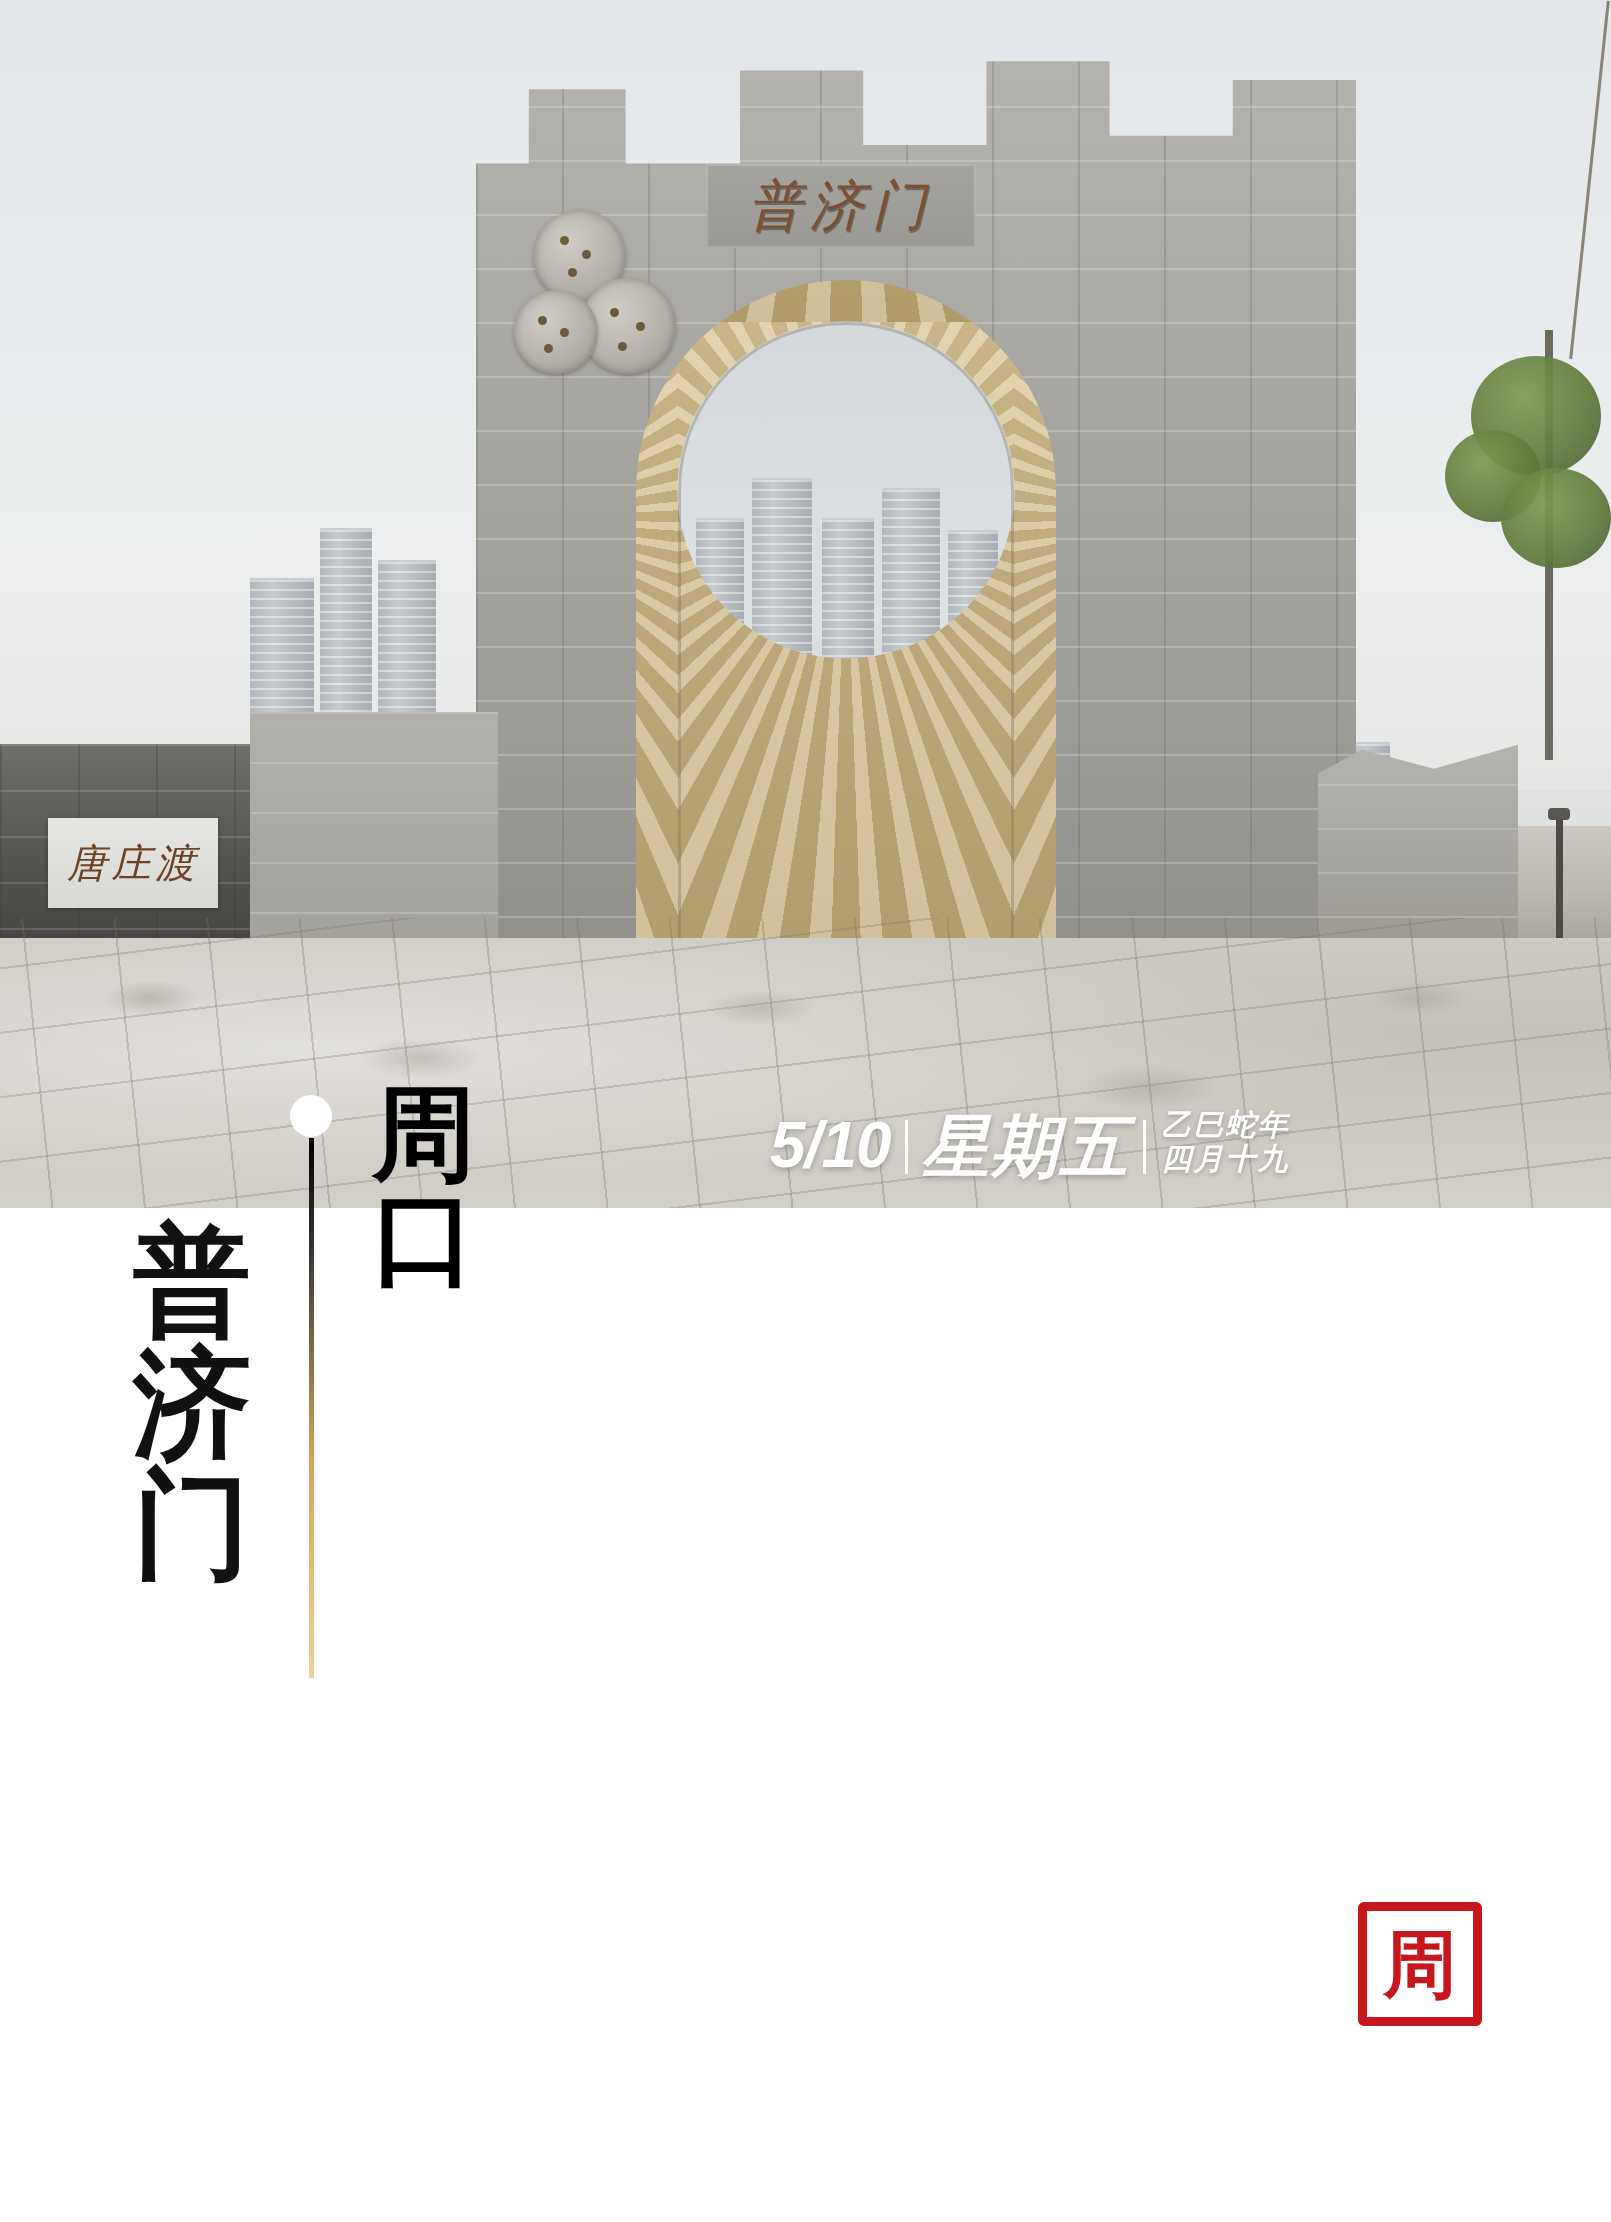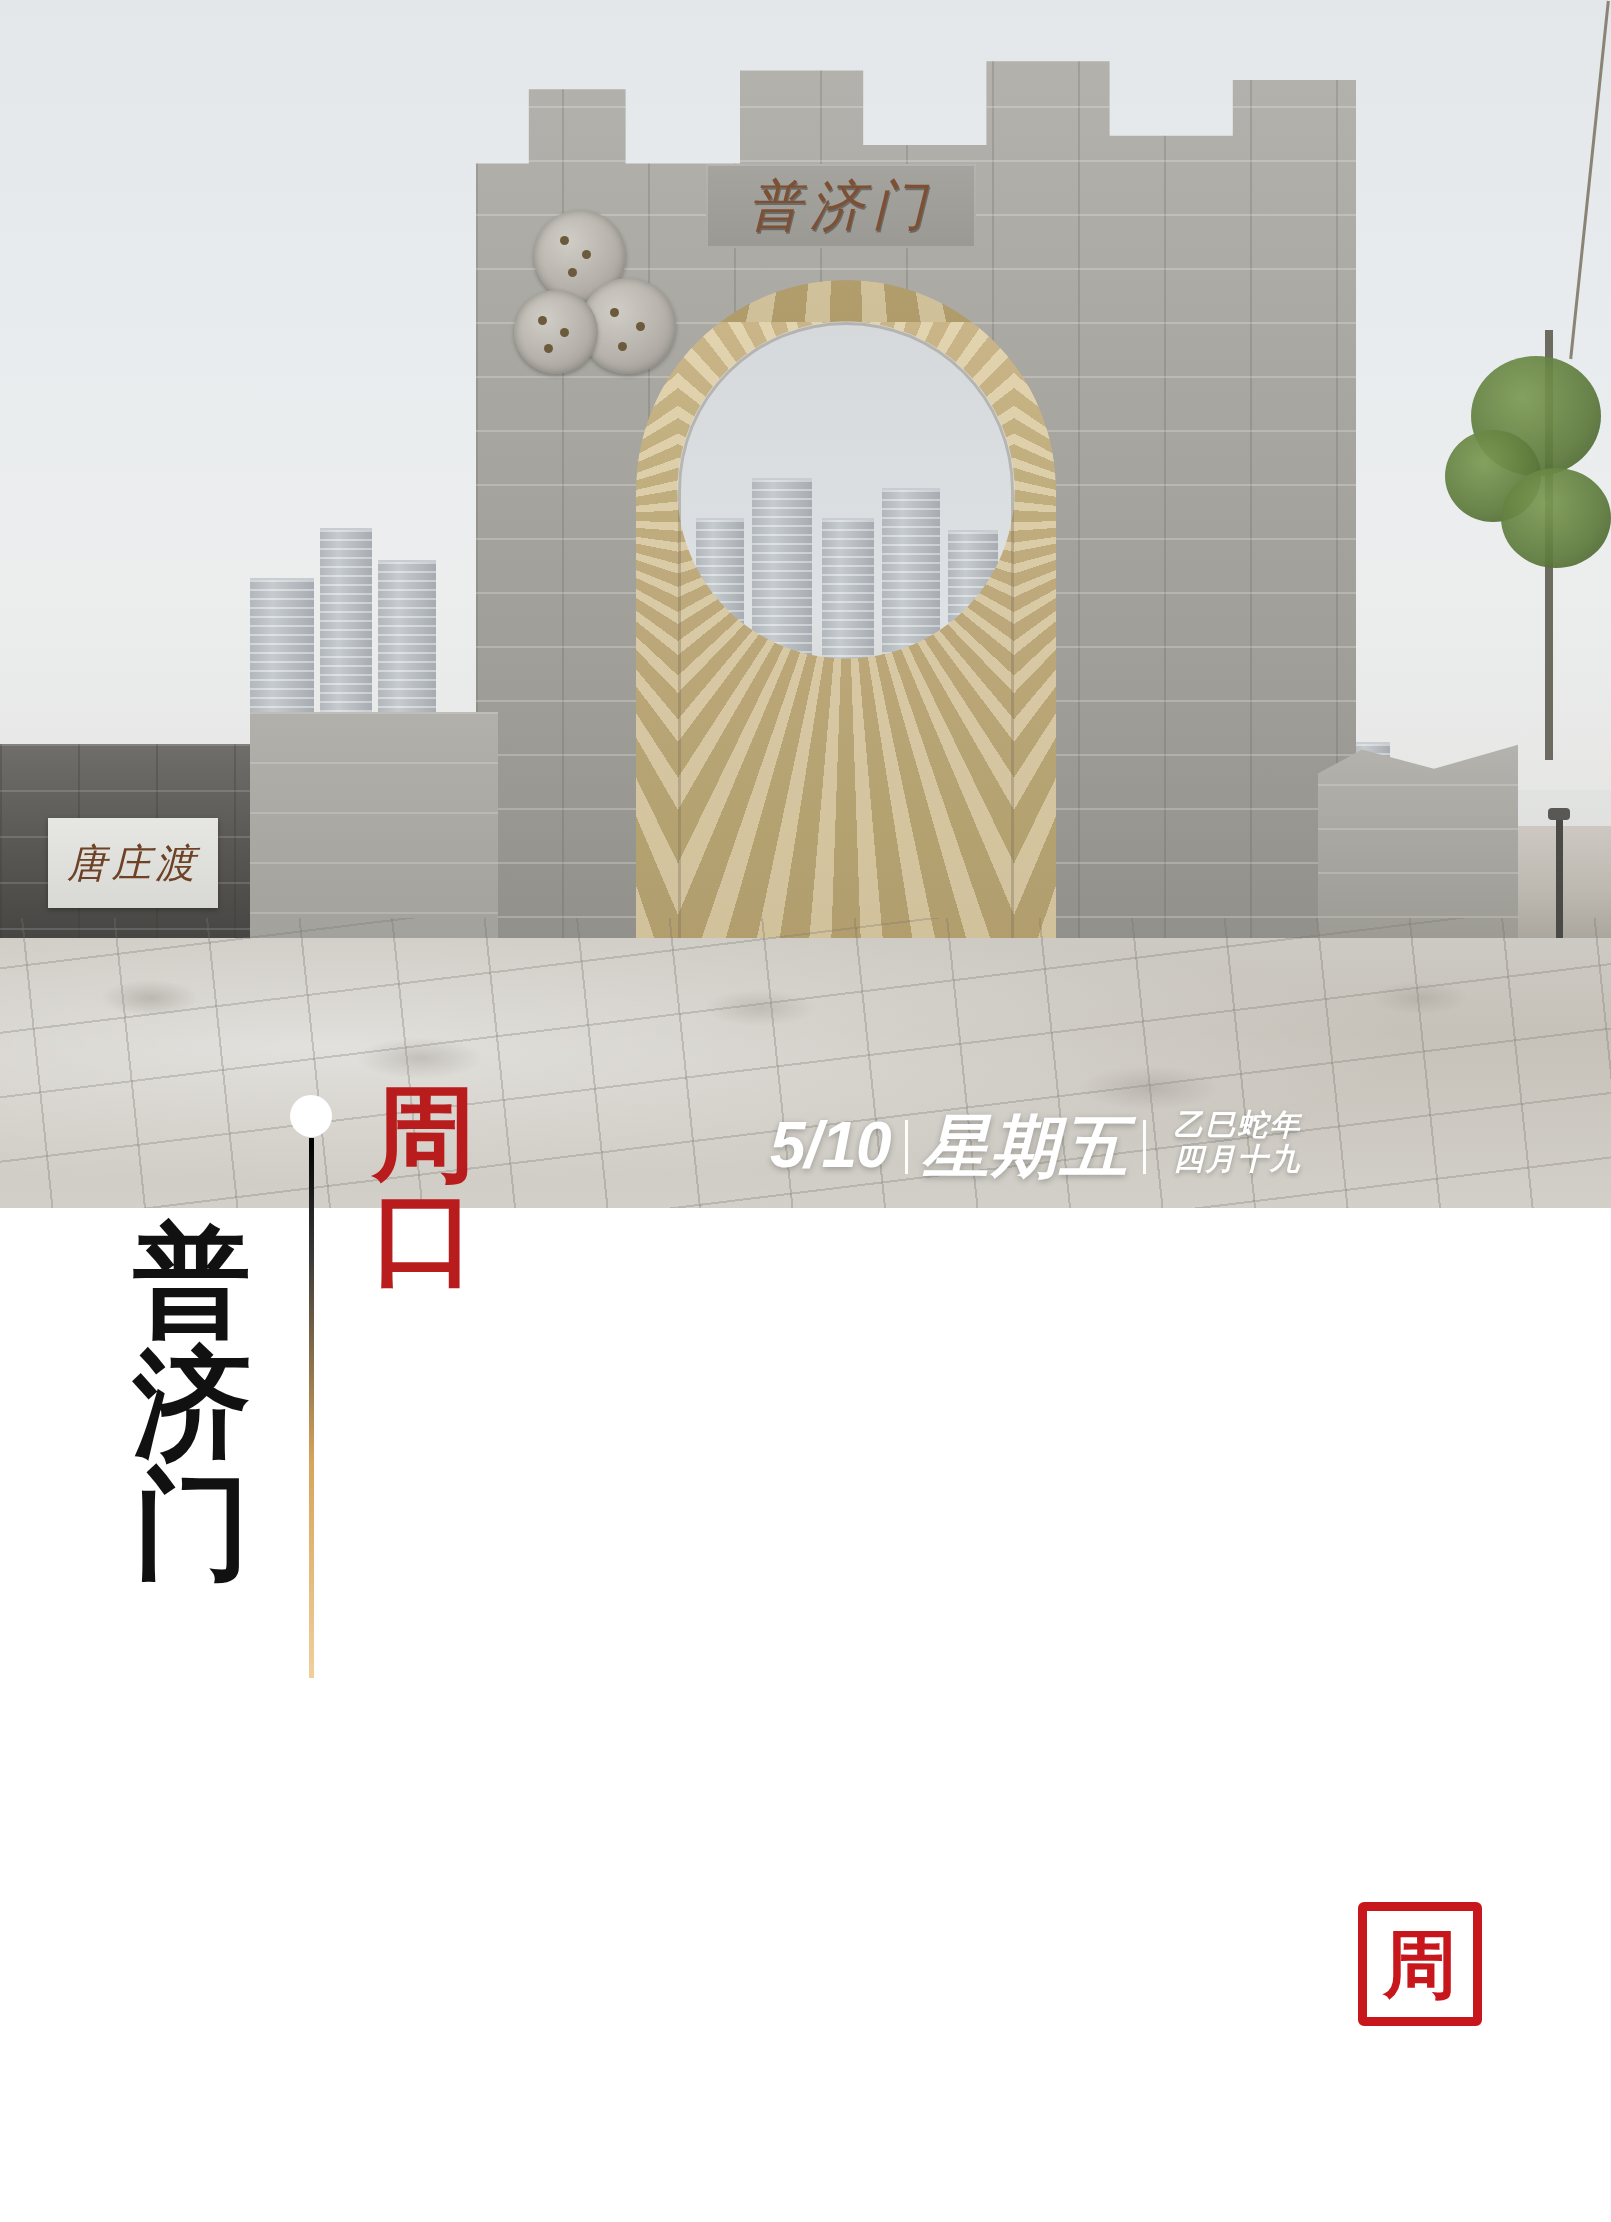--- a/index.html
+++ b/index.html
@@ -358,39 +358,39 @@
     font-size: 68px;
     font-weight: 700;
     line-height: 62px;
     letter-spacing: 1px;
     text-shadow: 0 2px 6px rgba(0,0,0,0.25);
   }
   .lunar {
     display: flex;
     flex-direction: column;
     justify-content: flex-end;
-    margin-left: 14px;
+    margin-left: 2px;
     margin-bottom: 2px;
   }
   .lunar span {
     font-family: "DejaVu Sans", sans-serif;
     font-size: 30px;
     font-weight: 700;
     line-height: 34px;
     letter-spacing: 2px;
     text-shadow: 0 2px 5px rgba(0,0,0,0.25);
   }
 
   
   .city-title {
     position: absolute;
     left: 372px;
     top: 1082px;
     width: 170px;
-    color: #b91c1c;
+    color: #000000;
     font-family: "DejaVu Sans", sans-serif;
     font-size: 104px;
     font-weight: 700;
     line-height: 104px;
     letter-spacing: 2px;
     z-index: 5;
   }
 
   
   .vline {

